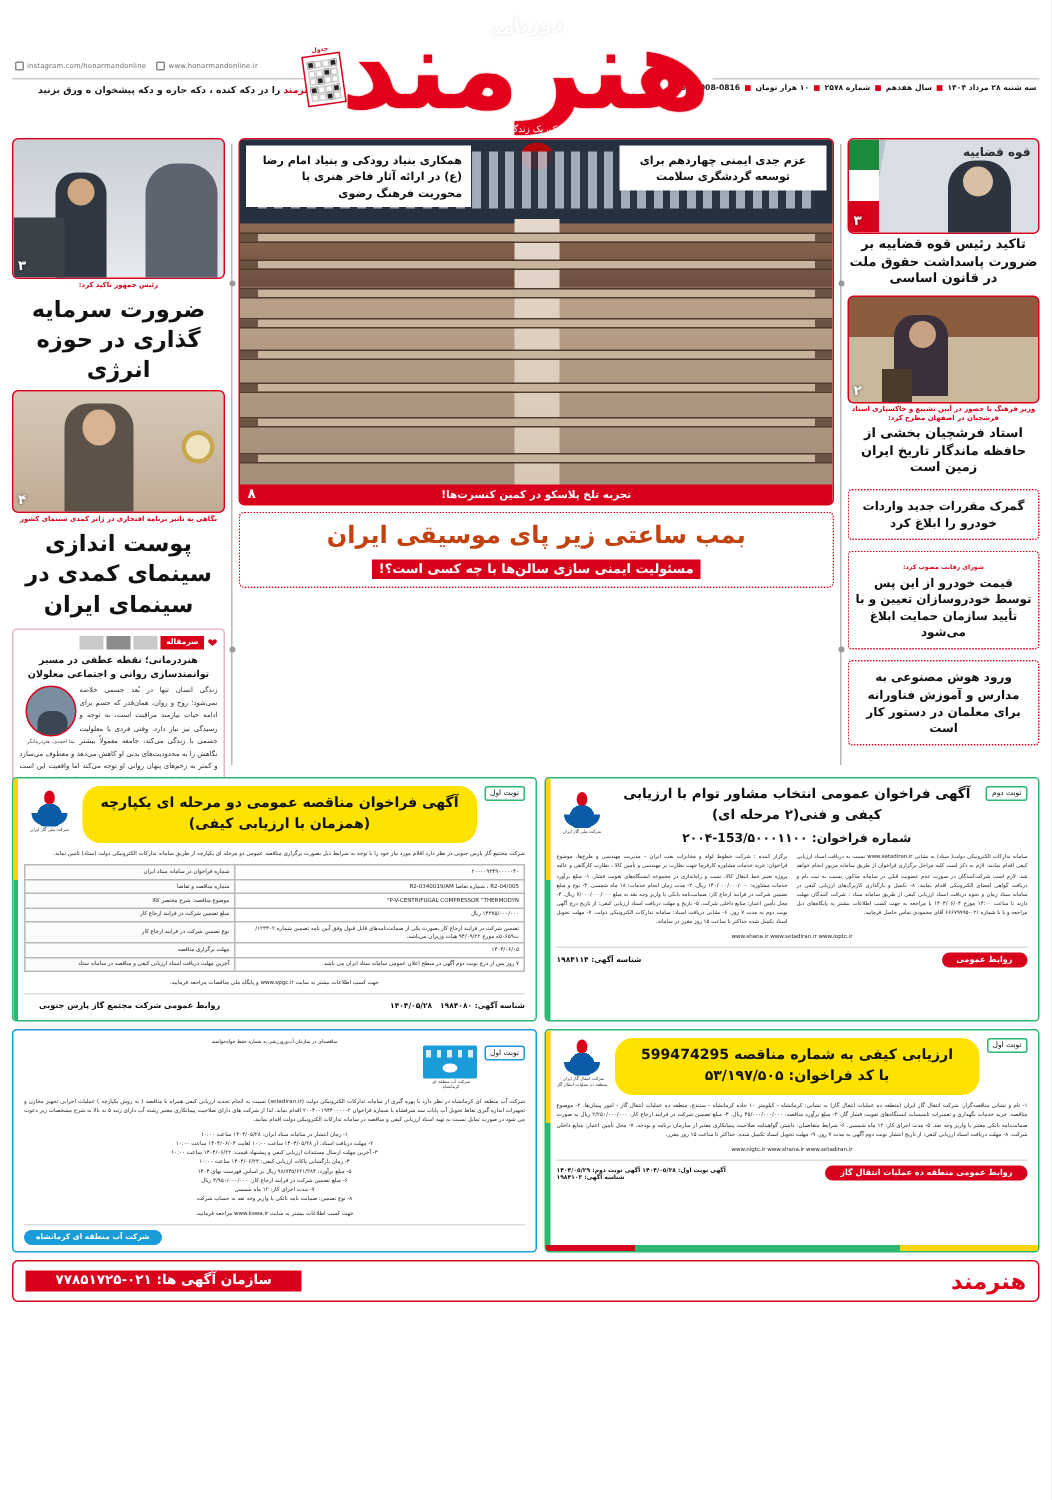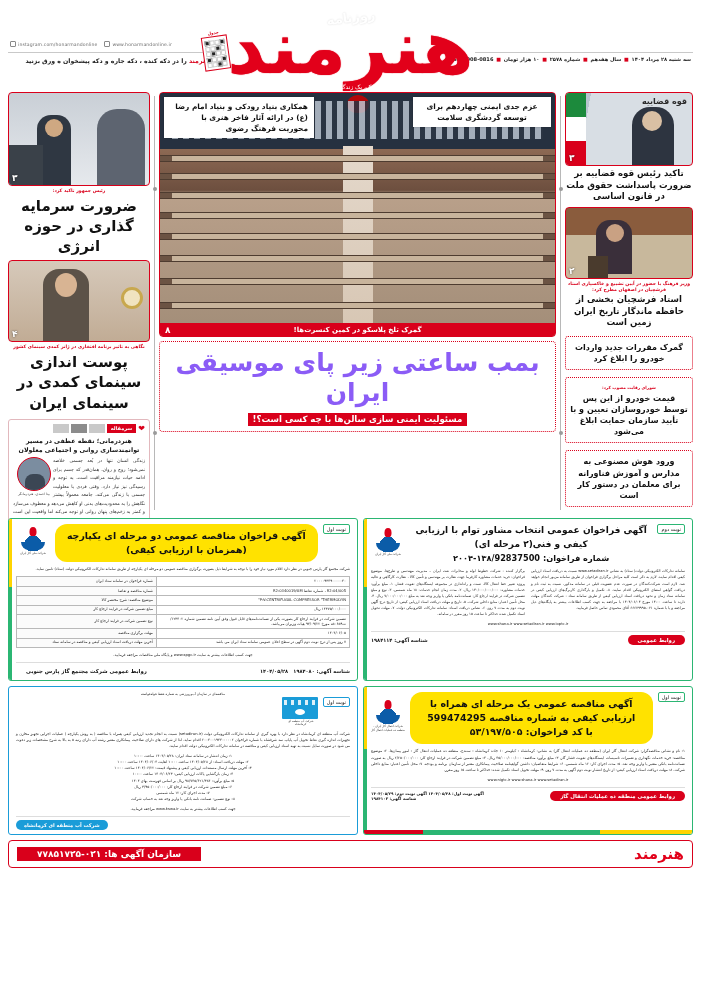--- a/index.html
+++ b/index.html
@@ -185,21 +185,21 @@
   .lead-pagenum {
     position: absolute; bottom: 1px; left: 5px; color: #fff;
     font-size: 9px; font-weight: bold; z-index: 3;
   }
 
   .mainhead-wrap {
     border: 1.4px dotted #d9001b; border-radius: 4px;
     margin-top: 4px; padding: 6px 5px 5px; text-align: center;
   }
   .mainhead {
-    font-size: 25px; font-weight: bold; color: #8b5cf6; line-height: 1.18;
+    font-size: 16px; font-weight: bold; color: #c2410c; line-height: 1.18;
     letter-spacing: -.5px;
   }
   .mainhead-sub {
     display: inline-block; margin-top: 4px;
     background: #d9001b; color: #fff; font-size: 8.6px; font-weight: bold;
     padding: 1.5px 5px;
   }
 
   .second-wrap { margin-top: 10px; text-align: center; }
   .second-kicker {
@@ -426,21 +426,21 @@
           <span class="c"></span>
       </div>
     </div>
   </div>
 
   <div class="top">
 
     <div class="col-left">
 
       <div class="card">
-        <div class="photo" style="height:74px;background:linear-gradient(100deg,#b8c4ce 0 18%,#d8dee4 18% 100%);">
+        <div class="photo" style="height:64px;background:linear-gradient(100deg,#b8c4ce 0 18%,#d8dee4 18% 100%);">
           <div style="position:absolute;left:0;top:0;bottom:0;width:20px;background:linear-gradient(#1c8a3c 0 33%,#fff 33% 66%,#d9001b 66% 100%);"></div>
           <div style="position:absolute;right:18px;top:14px;width:42px;height:60px;background:#2d3440;border-radius:18px 18px 0 0;"></div>
           <div style="position:absolute;right:30px;top:18px;width:20px;height:20px;background:#d9c0a4;border-radius:50%;"></div>
           <div class="ovl-title">قوه قضاییه</div>
           <div class="badge">۳</div>
         </div>
         <div class="hl sm">تاکید رئیس قوه قضاییه بر ضرورت پاسداشت حقوق ملت در قانون اساسی</div>
       </div>
 
       <div class="card">
@@ -483,21 +483,21 @@
         <div class="hallrow" style="top:99px;"></div>
         <div class="hallrow" style="top:119px;"></div>
         <div class="hallrow" style="top:140px;"></div>
         <div class="hallrow" style="top:162px;"></div>
         <div class="hallrow" style="top:185px;"></div>
         <div class="hallrow" style="top:209px;"></div>
 
         <div class="lead-cap right">عزم جدی ایمنی چهاردهم برای توسعه گردشگری سلامت</div>
         <div class="lead-cap left">همکاری بنیاد رودکی و بنیاد امام رضا (ع) در ارائه آثار فاخر هنری با محوریت فرهنگ رضوی</div>
         <div class="lead-pagenum">۸</div>
-        <div class="lead-redbar">گمرک تلخ پلاسکو در کمین کنسرت‌ها!</div>
+        <div class="lead-redbar">تجربه تلخ پلاسکو در کمین کنسرت‌ها!</div>
       </div>
 
       <div class="mainhead-wrap">
         <div class="mainhead">بمب ساعتی زیر پای موسیقی ایران</div>
         <div class="mainhead-sub">مسئولیت ایمنی سازی سالن‌ها با چه کسی است؟!</div>
       </div>
 
     </div>
 
     <div class="vdiv"></div>
@@ -551,21 +551,21 @@
     <div class="ads-row">
 
       <div class="ad nigc" style="flex:0 0 330px;">
         <div class="ad-inner">
           <div class="ad-head">
             <div class="ad-nobat">نوبت دوم</div>
             <div class="ad-title">
               <div>آگهی فراخوان عمومی انتخاب مشاور توام با ارزیابی کیفی و فنی(۲ مرحله ای)</div>
               <div class="ad-num">
                 <span>شماره فراخوان:</span>
-                <span>۱۳۸/92837500-۲۰۰۴</span>
+                <span>153/۵۰۰۰۱۱۰۰-۲۰۰۴</span>
               </div>
             </div>
             <div class="ad-logo">
               <div class="mark"></div>
               <div class="cap">شرکت ملی گاز ایران</div>
             </div>
           </div>
 
           <div class="ad-cols">
             <div>سامانه تدارکات الکترونیکی دولت( ستاد) به نشانی www.setadiran.ir نسبت به دریافت اسناد ارزیابی کیفی اقدام نمایند. لازم به ذکر است کلیه مراحل برگزاری فراخوان از طریق سامانه مزبور انجام خواهد شد. لازم است شرکت‌کنندگان در صورت عدم عضویت قبلی در سامانه مذکور، نسبت به ثبت نام و دریافت گواهی امضای الکترونیکی اقدام نمایند. ۸- تکمیل و بارگذاری کاربرگ‌های ارزیابی کیفی در سامانه ستاد زمان و نحوه دریافت اسناد ارزیابی کیفی از طریق سامانه ستاد : شرکت کنندگان مهلت دارند تا ساعت ۱۴:۰۰ مورخ ۱۴۰۴/۰۶/۰۴ با مراجعه به جهت کسب اطلاعات بیشتر به پایگاه‌های ذیل مراجعه و یا با شماره ۰۲۱-۶۶۶۷۹۹۹۵ آقای محمودی تماس حاصل فرمایید.</div>
@@ -647,21 +647,20 @@
       </div>
     </div>
 
     <div class="ads-row">
 
       <div class="ad nigc" style="flex:0 0 330px;">
         <div class="ad-inner">
           <div class="ad-head">
             <div class="ad-nobat">نوبت اول</div>
             <div class="ad-title yellow-pill">
-              <div>آگهی مناقصه عمومی یک مرحله ای همراه با</div>
               <div>ارزیابی کیفی به شماره مناقصه 599474295</div>
               <div>با کد فراخوان: ۵۳/۱۹۷/۵۰۵</div>
             </div>
             <div class="ad-logo">
               <div class="mark"></div>
               <div class="cap">شرکت انتقال گاز ایران - منطقه ده عملیات انتقال گاز</div>
             </div>
           </div>
 
           <div class="ad-body">۱- نام و نشانی مناقصه‌گزار: شرکت انتقال گاز ایران (منطقه ده عملیات انتقال گاز) به نشانی: کرمانشاه - کیلومتر ۱۰ جاده کرمانشاه - سنندج، منطقه ده عملیات انتقال گاز - امور پیمان‌ها. ۲- موضوع مناقصه: خرید خدمات نگهداری و تعمیرات تاسیسات ایستگاه‌های تقویت فشار گاز. ۳- مبلغ برآورد مناقصه: ۴۵/۰۰۰/۰۰۰/۰۰۰ ریال. ۴- مبلغ تضمین شرکت در فرایند ارجاع کار: ۲/۲۵۰/۰۰۰/۰۰۰ ریال به صورت ضمانت‌نامه بانکی معتبر یا واریز وجه نقد. ۵- مدت اجرای کار: ۱۲ ماه شمسی. ۶- شرایط متقاضیان: داشتن گواهینامه صلاحیت پیمانکاری معتبر از سازمان برنامه و بودجه. ۷- محل تأمین اعتبار: منابع داخلی شرکت. ۸- مهلت دریافت اسناد ارزیابی کیفی: از تاریخ انتشار نوبت دوم آگهی به مدت ۷ روز. ۹- مهلت تحویل اسناد تکمیل شده: حداکثر تا ساعت ۱۵ روز مقرر.</div>

